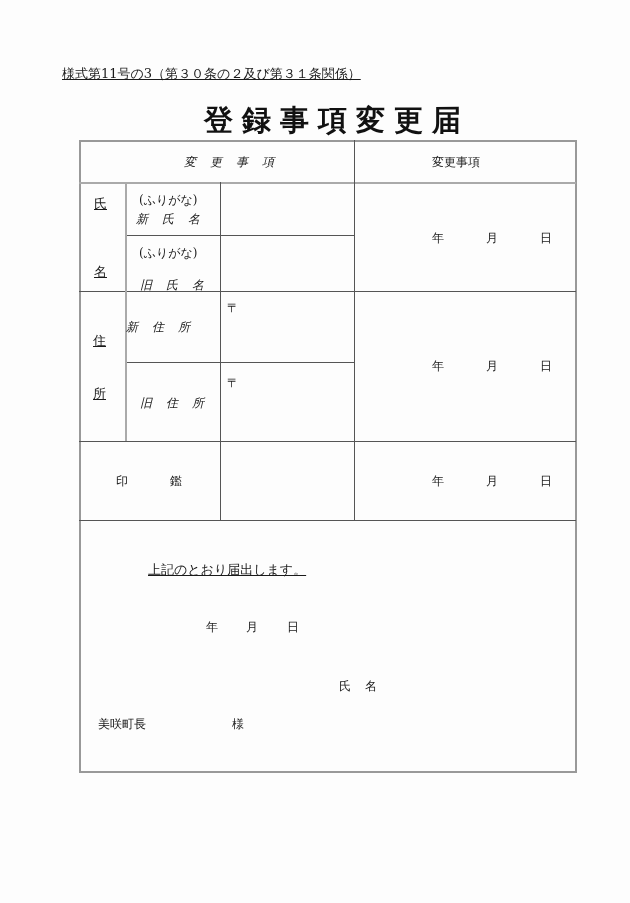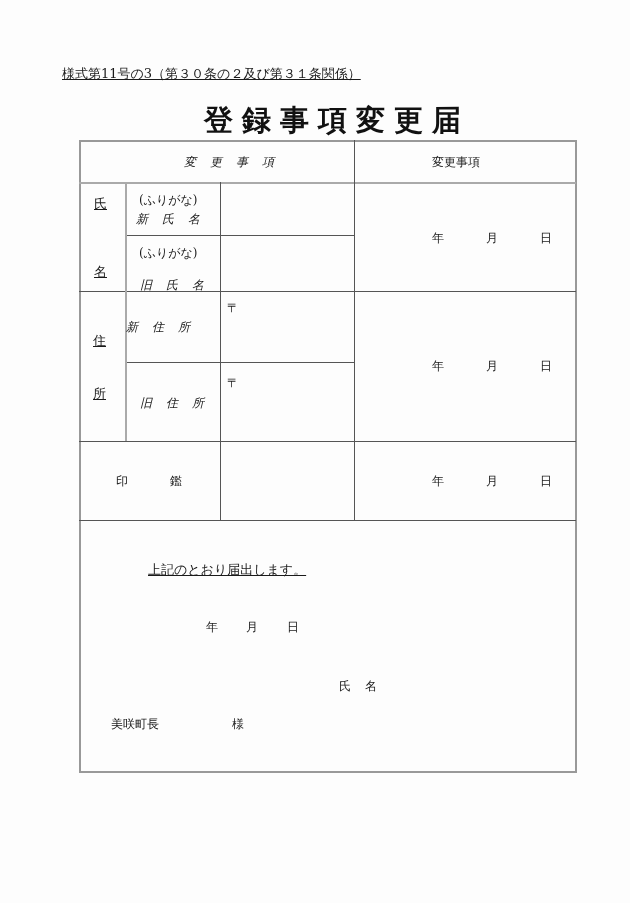--- a/index.html
+++ b/index.html
@@ -111,14 +111,14 @@
   <span class="abs t12" style="left:6px; top:5px;">年</span>
   <span class="abs t12" style="left:46px; top:5px;">月</span>
   <span class="abs t12" style="left:87px; top:5px;">日</span>
 </div>
 
 <div class="cell" style="left:330px; top:674px; width:240px; height:24px;">
   <span class="abs t12" style="left:9px; top:5px;">氏</span>
   <span class="abs t12" style="left:35px; top:5px;">名</span>
 </div>
 
-<div class="abs t12" style="left:111px; top:717px;">美咲町長</div>
+<div class="abs t12" style="left:98px; top:717px;">美咲町長</div>
 <div class="abs t12" style="left:232px; top:717px;">様</div>
 
 </body></html>

